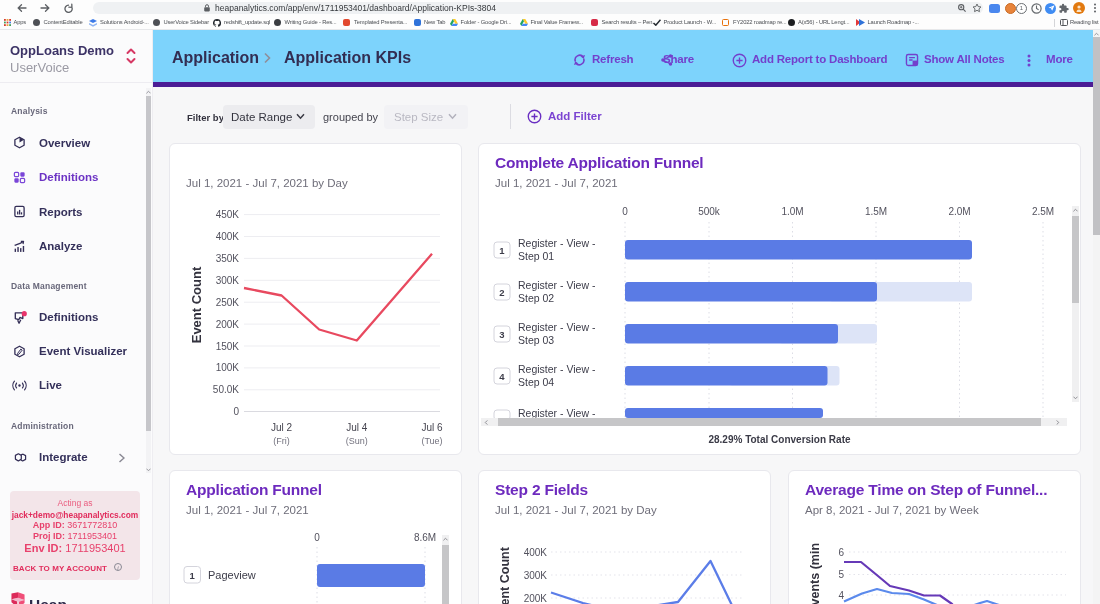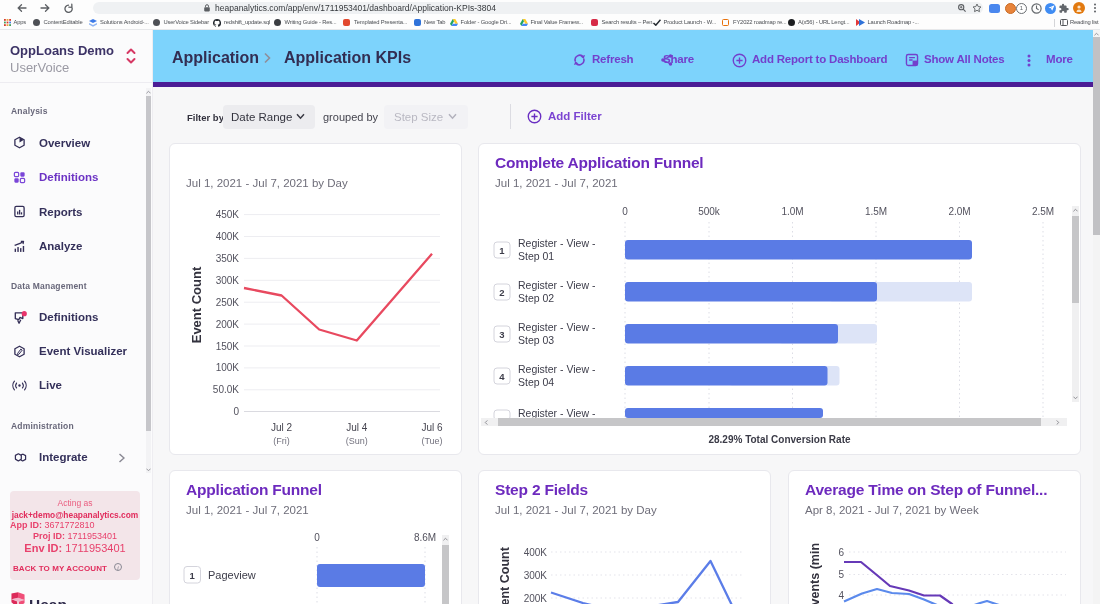--- a/index.html
+++ b/index.html
@@ -208,21 +208,21 @@
         <path d="M18 5.5 L23.5 8.5 V15.5 L18 18.5 L14.8 16.6 M14.9 7.2 L18 5.5" fill="none" stroke="#332e56" stroke-width="2.3" stroke-linejoin="round"></path>
       </svg>
       <div class="abs" style="left:39px;top:421px;font-size:11.5px;font-weight:bold;color:#34305a">Integrate</div>
       <svg class="abs" style="left:118px;top:422.5px" width="7" height="10" viewBox="0 0 7 10">
           <path d="M1.5 1 L6 5 L1.5 9" fill="none" stroke="#8a8994" stroke-width="1.5"></path>
         </svg>
 
       <div class="abs" style="left:10px;top:461px;width:130px;height:89px;background:#f3e5e9;border-radius:4px"></div>
       <div class="abs" style="left:10px;top:468px;width:130px;text-align:center;font-size:8.5px;color:#ea5c7f">Acting as</div>
       <div class="abs" style="left:10px;top:480px;width:130px;text-align:center;font-size:8.4px;font-weight:bold;color:#e12c5c">jack+demo@heapanalytics.com</div>
-      <div class="abs" style="left:10px;top:490px;width:130px;text-align:left;font-size:9px;color:#e8416c"><b>App ID:</b> 3671772810</div>
+      <div class="abs" style="left:10px;top:490px;width:130px;text-align:center;font-size:9px;color:#e8416c"><b>App ID:</b> 3671772810</div>
       <div class="abs" style="left:10px;top:501px;width:130px;text-align:center;font-size:9px;color:#e8416c"><b>Proj ID:</b> 1711953401</div>
       <div class="abs" style="left:10px;top:511.5px;width:130px;text-align:center;font-size:11px;color:#e8416c"><b>Env ID:</b> 1711953401</div>
       <div class="abs" style="left:10px;top:533.5px;width:100px;text-align:center;font-size:8px;font-weight:bold;color:#e12c5c;letter-spacing:0.1px">BACK TO MY ACCOUNT</div>
       <div class="abs" style="left:114px;top:533px;width:8px;height:8px;border:1px solid #8a8994;border-radius:50%;font-size:7px;line-height:8px;text-align:center;color:#8a8994;font-style:italic;font-family:'Liberation Serif',serif">i</div>
 
       <svg class="abs" style="left:9px;top:562px" width="18" height="16" viewBox="0 0 24 22">
         <path d="M3 2 L12 0.5 V8 L3 10 Z" fill="#dc2b5a"></path>
         <path d="M12 0.5 L21 3.5 V11 L12 8 Z" fill="#f04e78"></path>
         <path d="M3 10 L12 8 L21 11 L13 13.5 Z" fill="#e8749a" fill-opacity="0.5"></path>
         <path d="M3 10 V14 L11 21 V13 Z" fill="#dc2b5a"></path>

